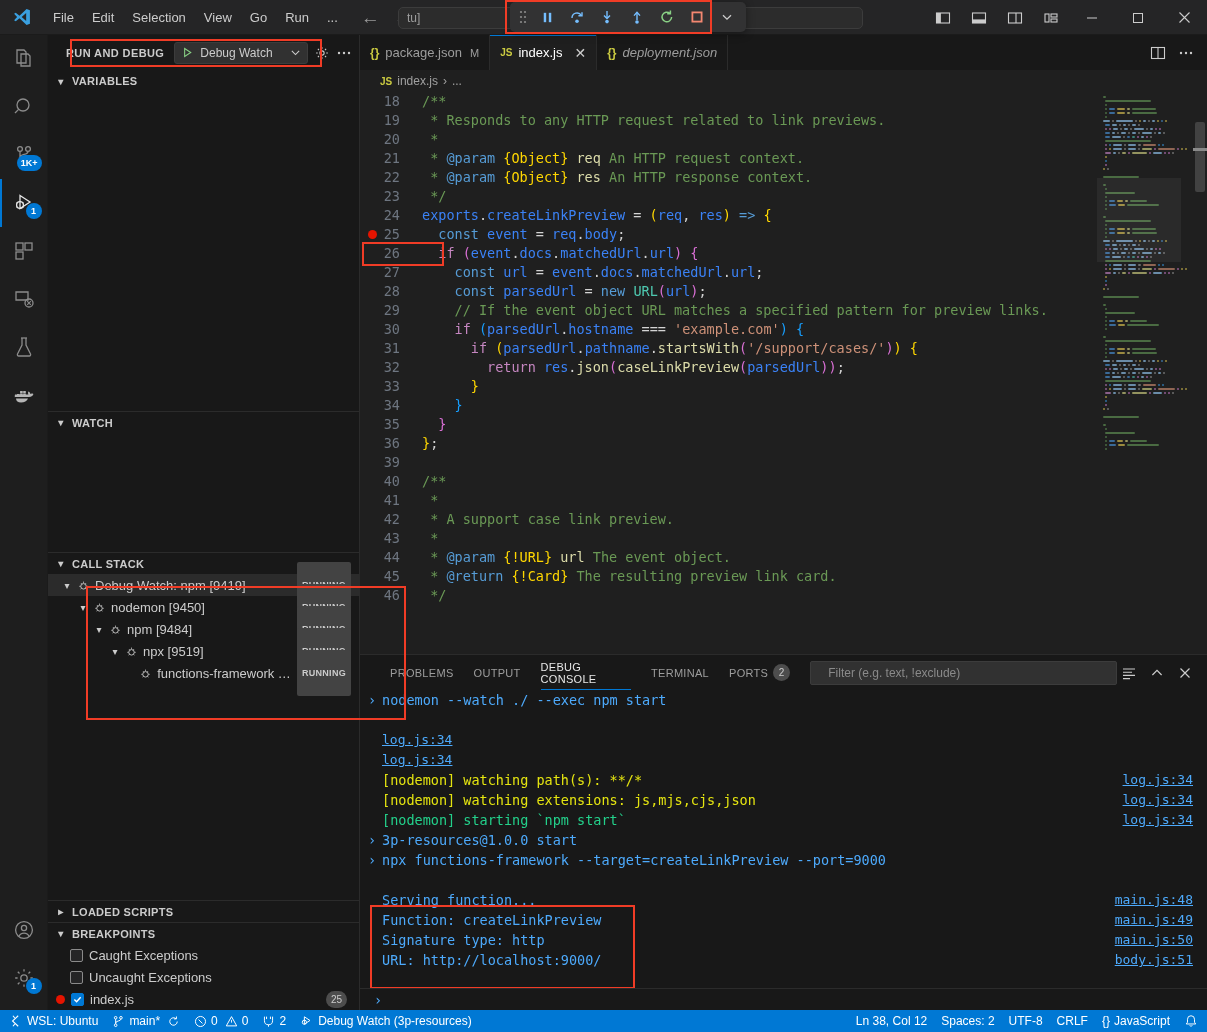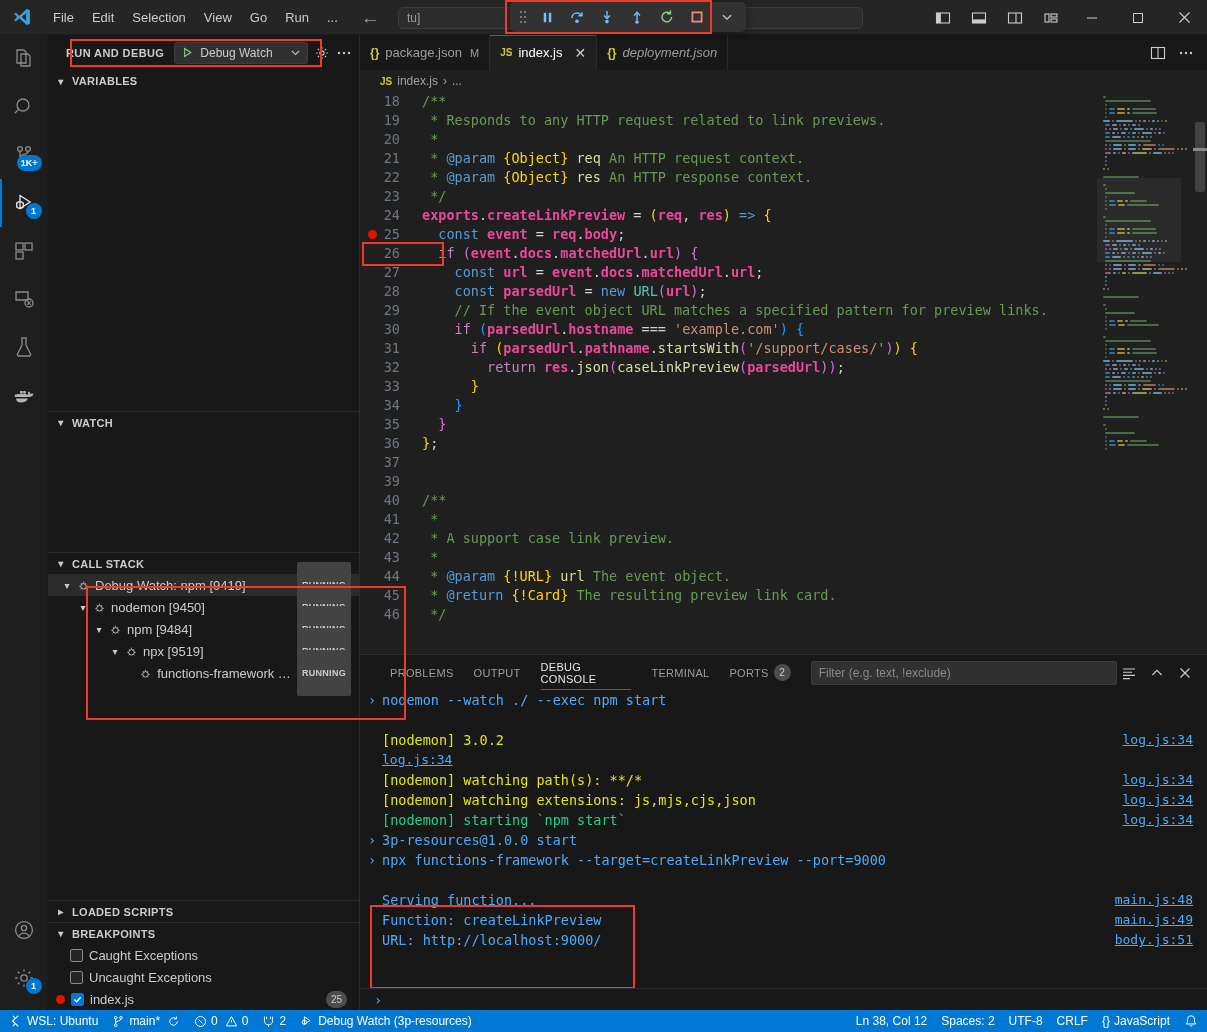--- a/index.html
+++ b/index.html
@@ -182,21 +182,21 @@
   .code-text { flex: 1 1 auto; padding-left: 10px; }
   .bp-hl {
     position: absolute; left: 2px; border: 2px solid #f03c26; pointer-events: none; z-index: 20;
   }
   
   .c-com { color: #6a9955; }
   .c-key { color: #569cd6; }
   .c-kw2 { color: #c586c0; }
   .c-str { color: #ce9178; }
   .c-fn  { color: #dcdcaa; }
-  .c-var { color: #ec4899; font-weight: bold; }
+  .c-var { color: #3b82f6; }
   .c-cls { color: #4ec9b0; }
   .c-pl  { color: #d4d4d4; }
   .c-par { color: #ffd700; }
   .c-par2 { color: #da70d6; }
   .c-par3 { color: #179fff; }
   .c-jsd { color: #569cd6; }
   .c-jst { color: #dcdcaa; }
 
   .minimap { width: 96px; flex: 0 0 96px; background: #1f1f1f; position: relative; overflow: hidden; }
   .mm-line { height: 3px; margin-bottom: 1px; display: flex; gap: 2px; padding-left: 6px; }
@@ -216,21 +216,21 @@
   .ptab.active { color: #e7e7e7; }
   .ptab.active::after {
     content: ''; position: absolute; left: 10px; right: 10px; bottom: 0; height: 1px; background: #0078d4;
   }
   .ptab-badge {
     background: #4d4d4d; color: #cccccc; border-radius: 9px; min-width: 17px; height: 17px;
     display: flex; align-items: center; justify-content: center; font-size: 10px; padding: 0 5px;
   }
   .panel-filter {
     margin-left: 10px; width: 335px; height: 24px; background: #313131; border: 1px solid #3c3c3c;
-    border-radius: 2px; display: flex; align-items: center; padding: 0 7px;
+    border-radius: 2px; display: flex; align-items: center; padding: 0 17px;
   }
   .panel-filter-ph { font-size: 12px; color: #8a8a8a; }
   .panel-actions { margin-left: auto; display: flex; align-items: center; gap: 4px; padding-right: 10px; color: #cccccc; }
   .pa-btn { width: 24px; height: 24px; display: flex; align-items: center; justify-content: center; }
 
   .console { flex: 1 1 auto; overflow: hidden; position: relative; padding-left: 8px; }
   .con-line {
     height: 20px; display: flex; align-items: center; font-family: "DejaVu Sans Mono", monospace;
     font-size: 13.5px; line-height: 20px; white-space: pre; padding-left: 14px; position: relative;
   }
@@ -661,21 +661,20 @@
               <div class="code-line"><div class="gutter">27</div><div class="code-text"><span class="c-pl">    </span><span class="c-key">const</span><span class="c-pl"> </span><span class="c-var">url</span><span class="c-pl"> = </span><span class="c-var">event</span><span class="c-pl">.</span><span class="c-var">docs</span><span class="c-pl">.</span><span class="c-var">matchedUrl</span><span class="c-pl">.</span><span class="c-var">url</span><span class="c-pl">;</span></div></div>
               <div class="code-line"><div class="gutter">28</div><div class="code-text"><span class="c-pl">    </span><span class="c-key">const</span><span class="c-pl"> </span><span class="c-var">parsedUrl</span><span class="c-pl"> = </span><span class="c-key">new</span><span class="c-pl"> </span><span class="c-cls">URL</span><span class="c-par2">(</span><span class="c-var">url</span><span class="c-par2">)</span><span class="c-pl">;</span></div></div>
               <div class="code-line"><div class="gutter">29</div><div class="code-text"><span class="c-com">    // If the event object URL matches a specified pattern for preview links.</span></div></div>
               <div class="code-line"><div class="gutter">30</div><div class="code-text"><span class="c-pl">    </span><span class="c-kw2">if</span><span class="c-pl"> </span><span class="c-par3">(</span><span class="c-var">parsedUrl</span><span class="c-pl">.</span><span class="c-var">hostname</span><span class="c-pl"> === </span><span class="c-str">'example.com'</span><span class="c-par3">)</span><span class="c-par3"> {</span></div></div>
               <div class="code-line"><div class="gutter">31</div><div class="code-text"><span class="c-pl">      </span><span class="c-kw2">if</span><span class="c-pl"> </span><span class="c-par">(</span><span class="c-var">parsedUrl</span><span class="c-pl">.</span><span class="c-var">pathname</span><span class="c-pl">.</span><span class="c-fn">startsWith</span><span class="c-par2">(</span><span class="c-str">'/support/cases/'</span><span class="c-par2">)</span><span class="c-par">)</span><span class="c-par"> {</span></div></div>
               <div class="code-line"><div class="gutter">32</div><div class="code-text"><span class="c-pl">        </span><span class="c-kw2">return</span><span class="c-pl"> </span><span class="c-var">res</span><span class="c-pl">.</span><span class="c-fn">json</span><span class="c-par2">(</span><span class="c-fn">caseLinkPreview</span><span class="c-par2">(</span><span class="c-var">parsedUrl</span><span class="c-par2">)</span><span class="c-par2">)</span><span class="c-pl">;</span></div></div>
               <div class="code-line"><div class="gutter">33</div><div class="code-text"><span class="c-pl">      </span><span class="c-par">}</span></div></div>
               <div class="code-line"><div class="gutter">34</div><div class="code-text"><span class="c-pl">    </span><span class="c-par3">}</span></div></div>
               <div class="code-line"><div class="gutter">35</div><div class="code-text"><span class="c-pl">  </span><span class="c-par2">}</span></div></div>
               <div class="code-line"><div class="gutter">36</div><div class="code-text"><span class="c-par">}</span><span class="c-pl">;</span></div></div>
-              <div class="code-line"><div class="gutter">37</div><div class="code-text"></div></div>
               <div class="code-line"><div class="gutter">39</div><div class="code-text"></div></div>
               <div class="code-line"><div class="gutter">40</div><div class="code-text"><span class="c-com">/**</span></div></div>
               <div class="code-line"><div class="gutter">41</div><div class="code-text"><span class="c-com"> *</span></div></div>
               <div class="code-line"><div class="gutter">42</div><div class="code-text"><span class="c-com"> * A support case link preview.</span></div></div>
               <div class="code-line"><div class="gutter">43</div><div class="code-text"><span class="c-com"> *</span></div></div>
               <div class="code-line"><div class="gutter">44</div><div class="code-text"><span class="c-com"> * </span><span class="c-jsd">@param</span><span class="c-com"> </span><span class="c-par">{!URL}</span><span class="c-com"> </span><span class="c-jst">url</span><span class="c-com"> The event object.</span></div></div>
               <div class="code-line"><div class="gutter">45</div><div class="code-text"><span class="c-com"> * </span><span class="c-jsd">@return</span><span class="c-com"> </span><span class="c-par">{!Card}</span><span class="c-com"> The resulting preview link card.</span></div></div>
               <div class="code-line"><div class="gutter">46</div><div class="code-text"><span class="c-com"> */</span></div></div>
             </div>
           <div class="bp-hl" style="top:150px; left:2px; width:82px; height:24px;"></div>
@@ -1244,30 +1243,31 @@
               <svg width="14" height="14" viewBox="0 0 14 14">
                   <path d="M2.5 2.5 11.5 11.5M11.5 2.5 2.5 11.5" stroke="#cccccc" stroke-width="1.2"></path>
                 </svg>
             </div>
           </div>
         </div>
         <div class="console" id="console-out">
           <div class="console-hl" style="left:10px; top:215px; width:265px; height:84px;"></div>
         <div class="con-line"><span class="con-arrow">›</span><span class="con-text"><span class="t-blue">nodemon --watch ./ --exec npm start</span></span></div>
             <div class="con-line"><span class="con-text"></span></div>
-            <div class="con-line"><span class="con-text"><span class="t-yellow">[nodemon] </span><span class="t-yellow">3.0.2</span></span><span class="con-src">log.js:34</span></div>
+            <div class="con-line"><span class="con-src">log.js:34</span></div>
             <div class="con-line"><span class="con-src">log.js:34</span></div>
             <div class="con-line"><span class="con-text"><span class="t-yellow">[nodemon] watching path(s): **/*</span></span><span class="con-src">log.js:34</span></div>
             <div class="con-line"><span class="con-text"><span class="t-yellow">[nodemon] watching extensions: js,mjs,cjs,json</span></span><span class="con-src">log.js:34</span></div>
             <div class="con-line"><span class="con-text"><span class="t-green">[nodemon] starting `npm start`</span></span><span class="con-src">log.js:34</span></div>
             <div class="con-line"><span class="con-arrow">›</span><span class="con-text"><span class="t-blue">3p-resources@1.0.0 start</span></span></div>
             <div class="con-line"><span class="con-arrow">›</span><span class="con-text"><span class="t-blue">npx functions-framework --target=createLinkPreview --port=9000</span></span></div>
             <div class="con-line"><span class="con-text"></span></div>
             <div class="con-line"><span class="con-text"><span class="t-blue">Serving function...</span></span><span class="con-src">main.js:48</span></div>
             <div class="con-line"><span class="con-text"><span class="t-blue">Function: createLinkPreview</span></span><span class="con-src">main.js:49</span></div>
+            <div class="con-line"><span class="con-text"><span class="t-blue">Signature type: http</span></span><span class="con-src">main.js:50</span></div>
             <div class="con-line"><span class="con-text"><span class="t-blue">URL: http://localhost:9000/</span></span><span class="con-src">body.js:51</span></div>
           </div>
         <div class="con-prompt">
           <span>›</span>
         </div>
       </div>
     </div>
   </div>
 
   <div class="statusbar">

